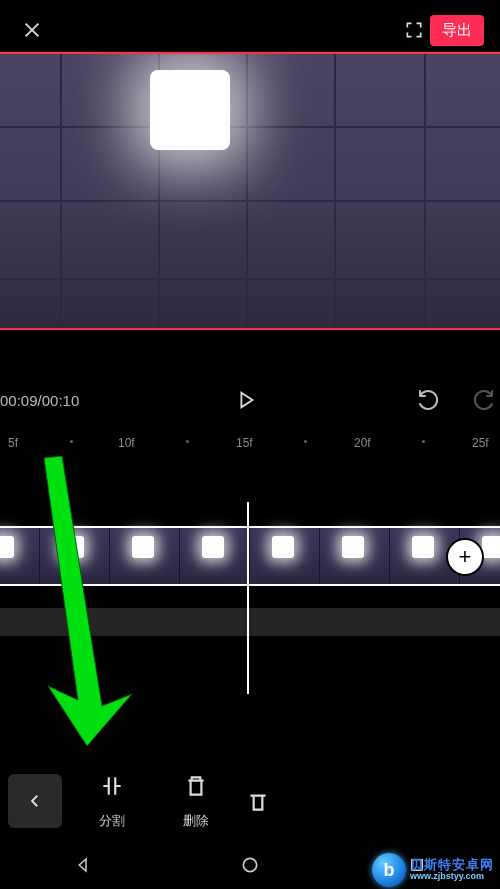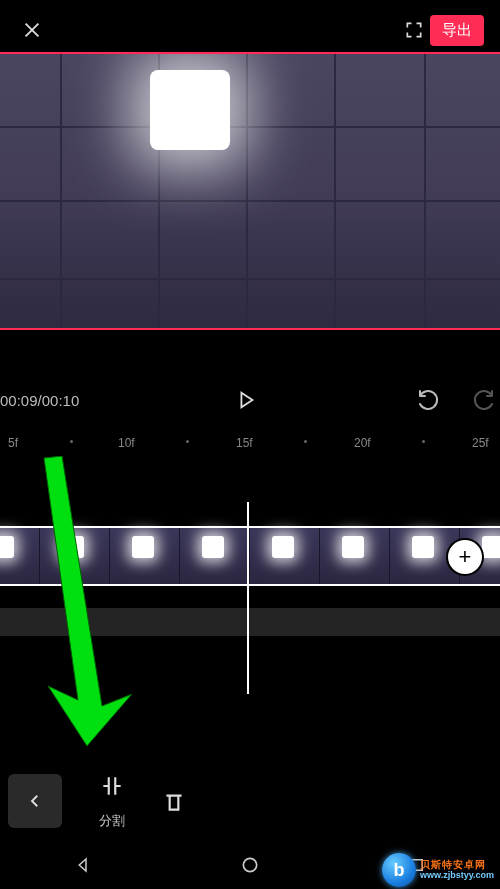--- a/index.html
+++ b/index.html
@@ -57,21 +57,21 @@
 
   
   .navbar { position: absolute; bottom: 0; left: 0; width: 500px; height: 48px; background: #000; display: flex; align-items: center; justify-content: space-around; }
   .navbar .nav-ico { width: 22px; height: 22px; color: #ccc; display:flex; align-items:center; justify-content:center;}
 
   
   .watermark { position: absolute; bottom: 2px; right: 6px; display: flex; align-items: center; gap: 4px; z-index: 50; }
   .watermark .wm-badge { width: 34px; height: 34px; border-radius: 50%; background: radial-gradient(circle at 35% 30%, #6cf 0%, #1a7fe0 60%, #0d4fa0 100%); display:flex; align-items:center; justify-content:center; box-shadow: 0 0 6px rgba(80,180,255,0.8);}
   .watermark .wm-badge span{ color:#fff; font-size:18px; font-weight:900;}
   .watermark .wm-text { display: flex; flex-direction: column; line-height: 1.05; font-weight:700;}
-  .watermark .wm-text .l1 { font-size: 10px; color: #f97316; letter-spacing:1px;}
+  .watermark .wm-text .l1 { font-size: 13px; color: #3b82f6; letter-spacing:1px;}
   .watermark .wm-text .l2 { font-size: 9px; color: #7cf; }
 
   svg { display: block; }
 </style>
 </head>
 <body>
 
 <div class="topbar">
   <div class="left">
     <div class="icon-btn">
@@ -187,20 +187,28 @@
   </div>
   <div class="tool-scroll">
     <div class="tool-item">
       <div class="ico">
           <svg width="26" height="26" viewBox="0 0 24 24" stroke="#ddd" stroke-width="2" fill="none">
             <path d="M9 4 V20 M15 4 V20 M4 12 H9 M15 12 H20"></path>
           </svg>
         </div>
       <div class="lbl">分割</div>
     </div>
+    <div class="tool-item">
+      <div class="ico">
+          <svg width="26" height="26" viewBox="0 0 24 24" stroke="#ddd" stroke-width="2" fill="none">
+            <path d="M5 7 H19 M8 7 V4 H16 V7 M7 7 V20 H17 V7"></path>
+          </svg>
+        </div>
+      <div class="lbl">删除</div>
+    </div>
     <div class="tool-item last">
       <div class="ico">
           <svg width="26" height="26" viewBox="0 0 24 24" stroke="#ddd" stroke-width="2" fill="none">
             <path d="M5 7 H19 M8 7 V20 H16 V7"></path>
           </svg>
         </div>
 
     </div>
   </div>
 </div>

